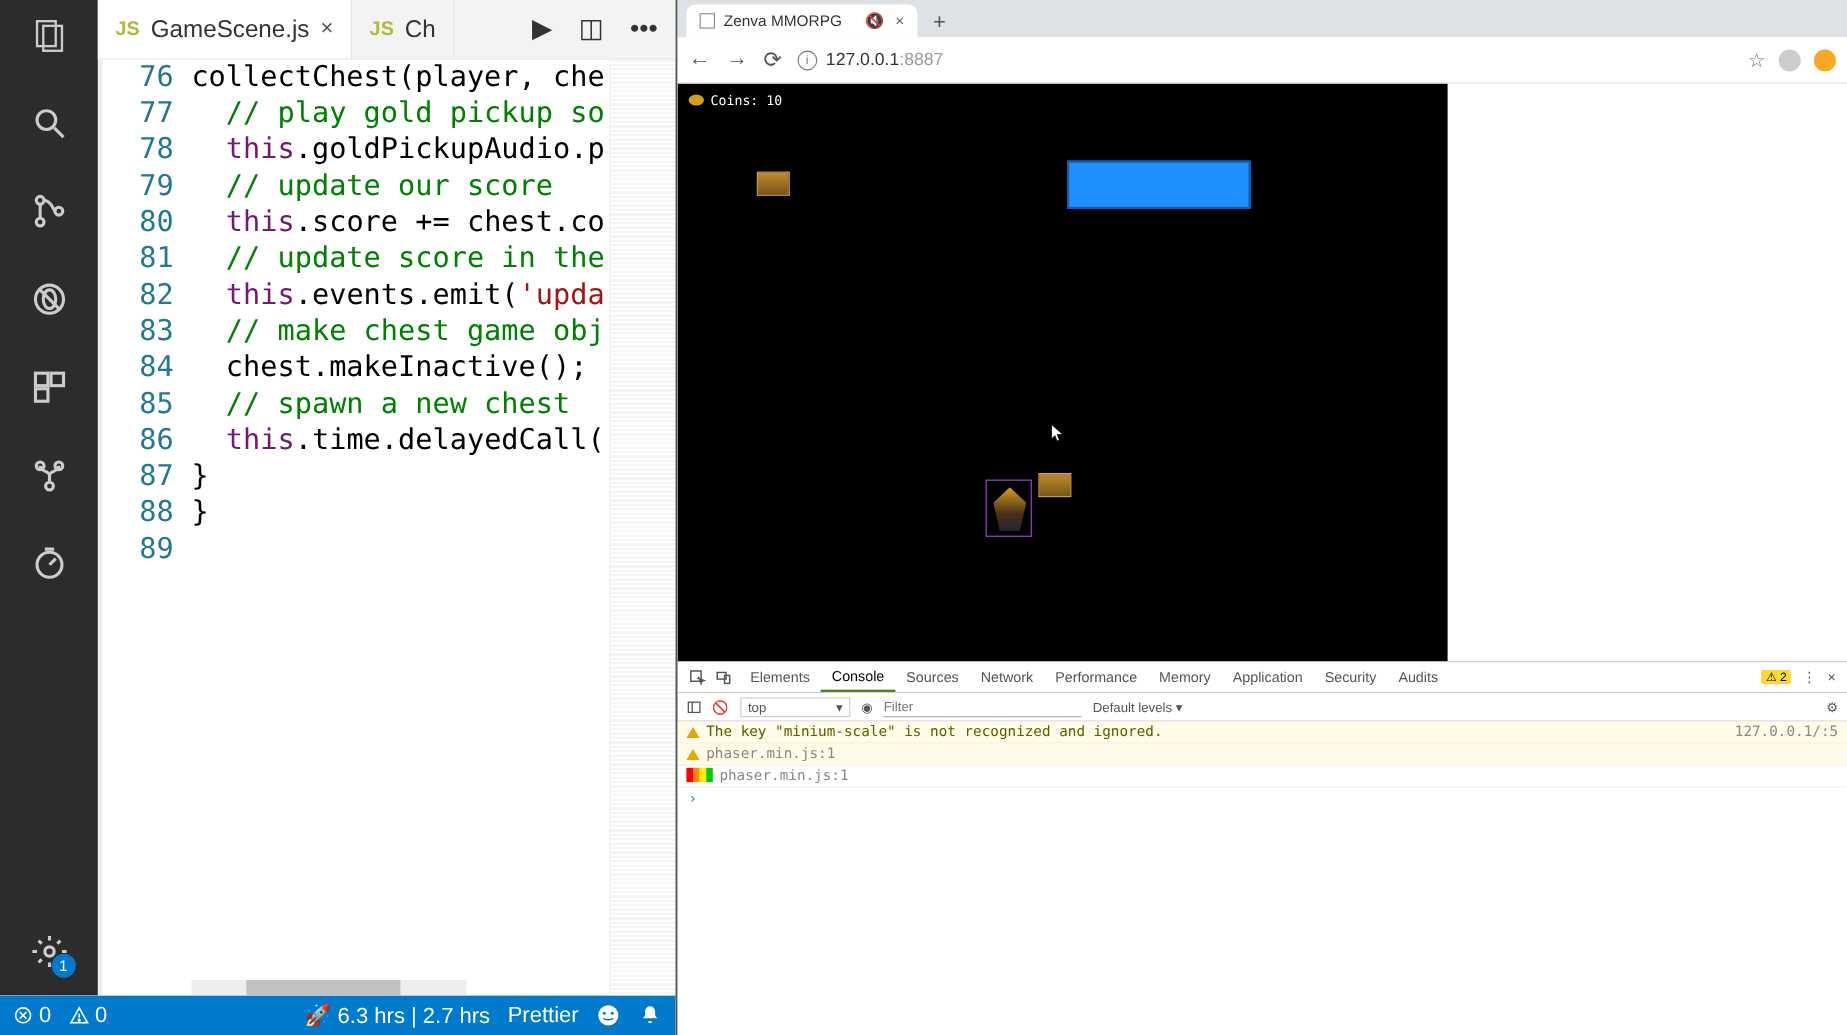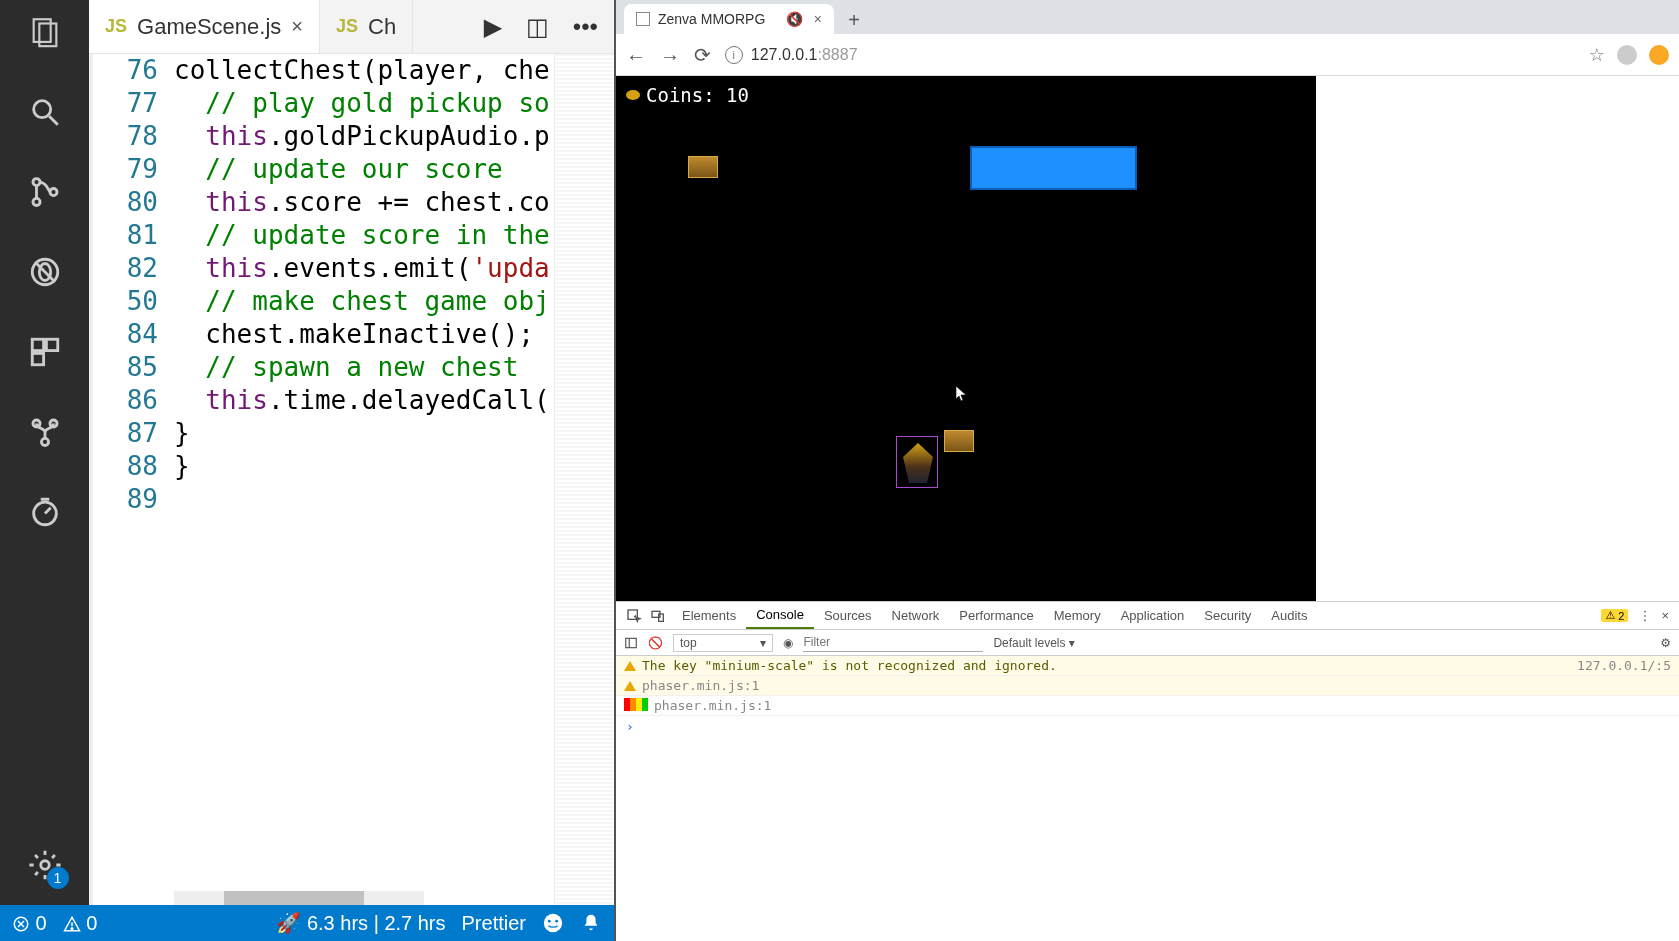--- a/index.html
+++ b/index.html
@@ -253,21 +253,21 @@
     height: 525px;
     background: #000;
     position: relative;
     margin-left: 0;
   }
   .coins-label {
     position: absolute;
     top: 8px; left: 10px;
     color: #fff;
     font-family: monospace;
-    font-size: 19px;
+    font-size: 12px;
     display: flex;
     align-items: center;
     gap: 6px;
   }
   .coin-icon {
     width: 14px; height: 10px; background: #d4a017; border-radius: 50%;
   }
   .blue-block {
     position: absolute;
     top: 70px; left: 354px;
@@ -479,21 +479,21 @@
 
       <div class="code-area">
         <div class="gutter" id="gutter">
             <div>76</div>
             <div>77</div>
             <div>78</div>
             <div>79</div>
             <div>80</div>
             <div>81</div>
             <div>82</div>
-            <div>50</div>
+            <div>83</div>
             <div>84</div>
             <div>85</div>
             <div>86</div>
             <div>87</div>
             <div>88</div>
             <div>89</div>
           </div>
         <div class="code-lines" id="code-lines"><div>collectChest(player, che</div><div>  <span class="c-comment">// play gold pickup so</span></div><div>  <span class="c-this">this</span>.goldPickupAudio.p</div><div>  <span class="c-comment">// update our score</span></div><div>  <span class="c-this">this</span>.score += chest.co</div><div>  <span class="c-comment">// update score in the</span></div><div>  <span class="c-this">this</span>.events.emit(<span class="c-string">'upda</span></div><div>  <span class="c-comment">// make chest game obj</span></div><div>  chest.makeInactive();</div><div>  <span class="c-comment">// spawn a new chest</span></div><div>  <span class="c-this">this</span>.time.delayedCall(</div><div>}</div><div>}</div><div></div></div>
         <div class="minimap"></div>
         <div class="hscroll">

